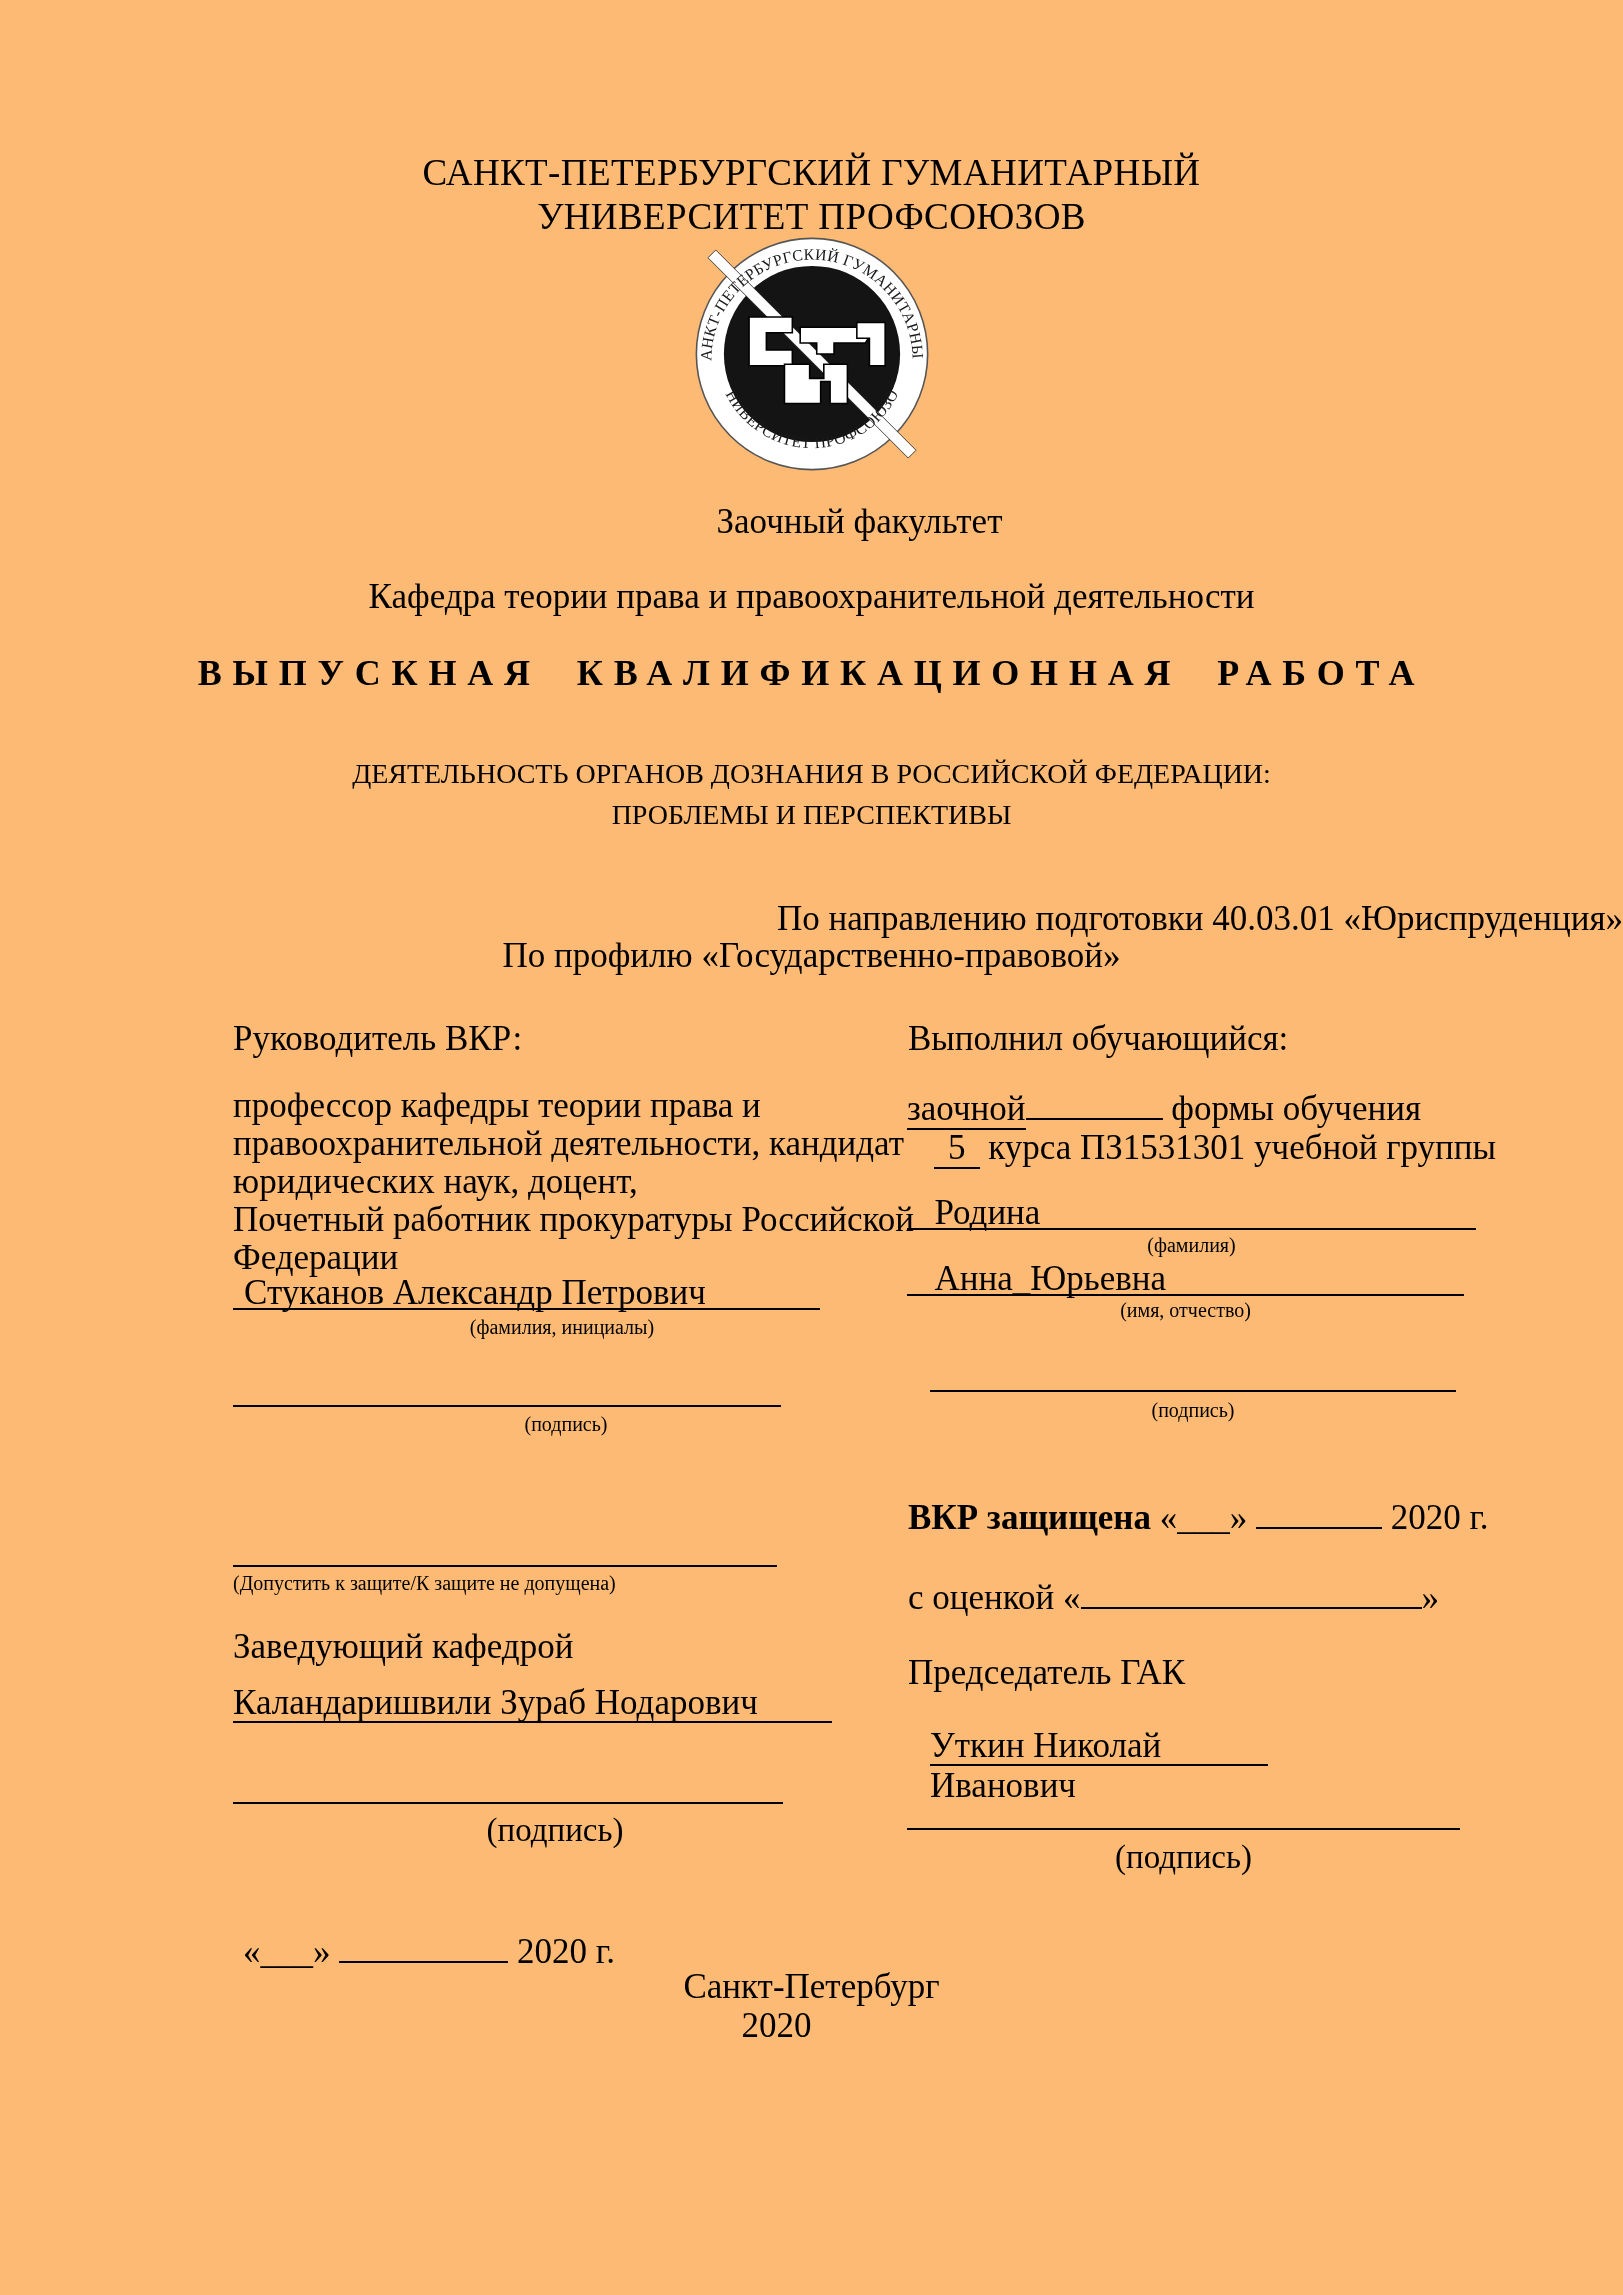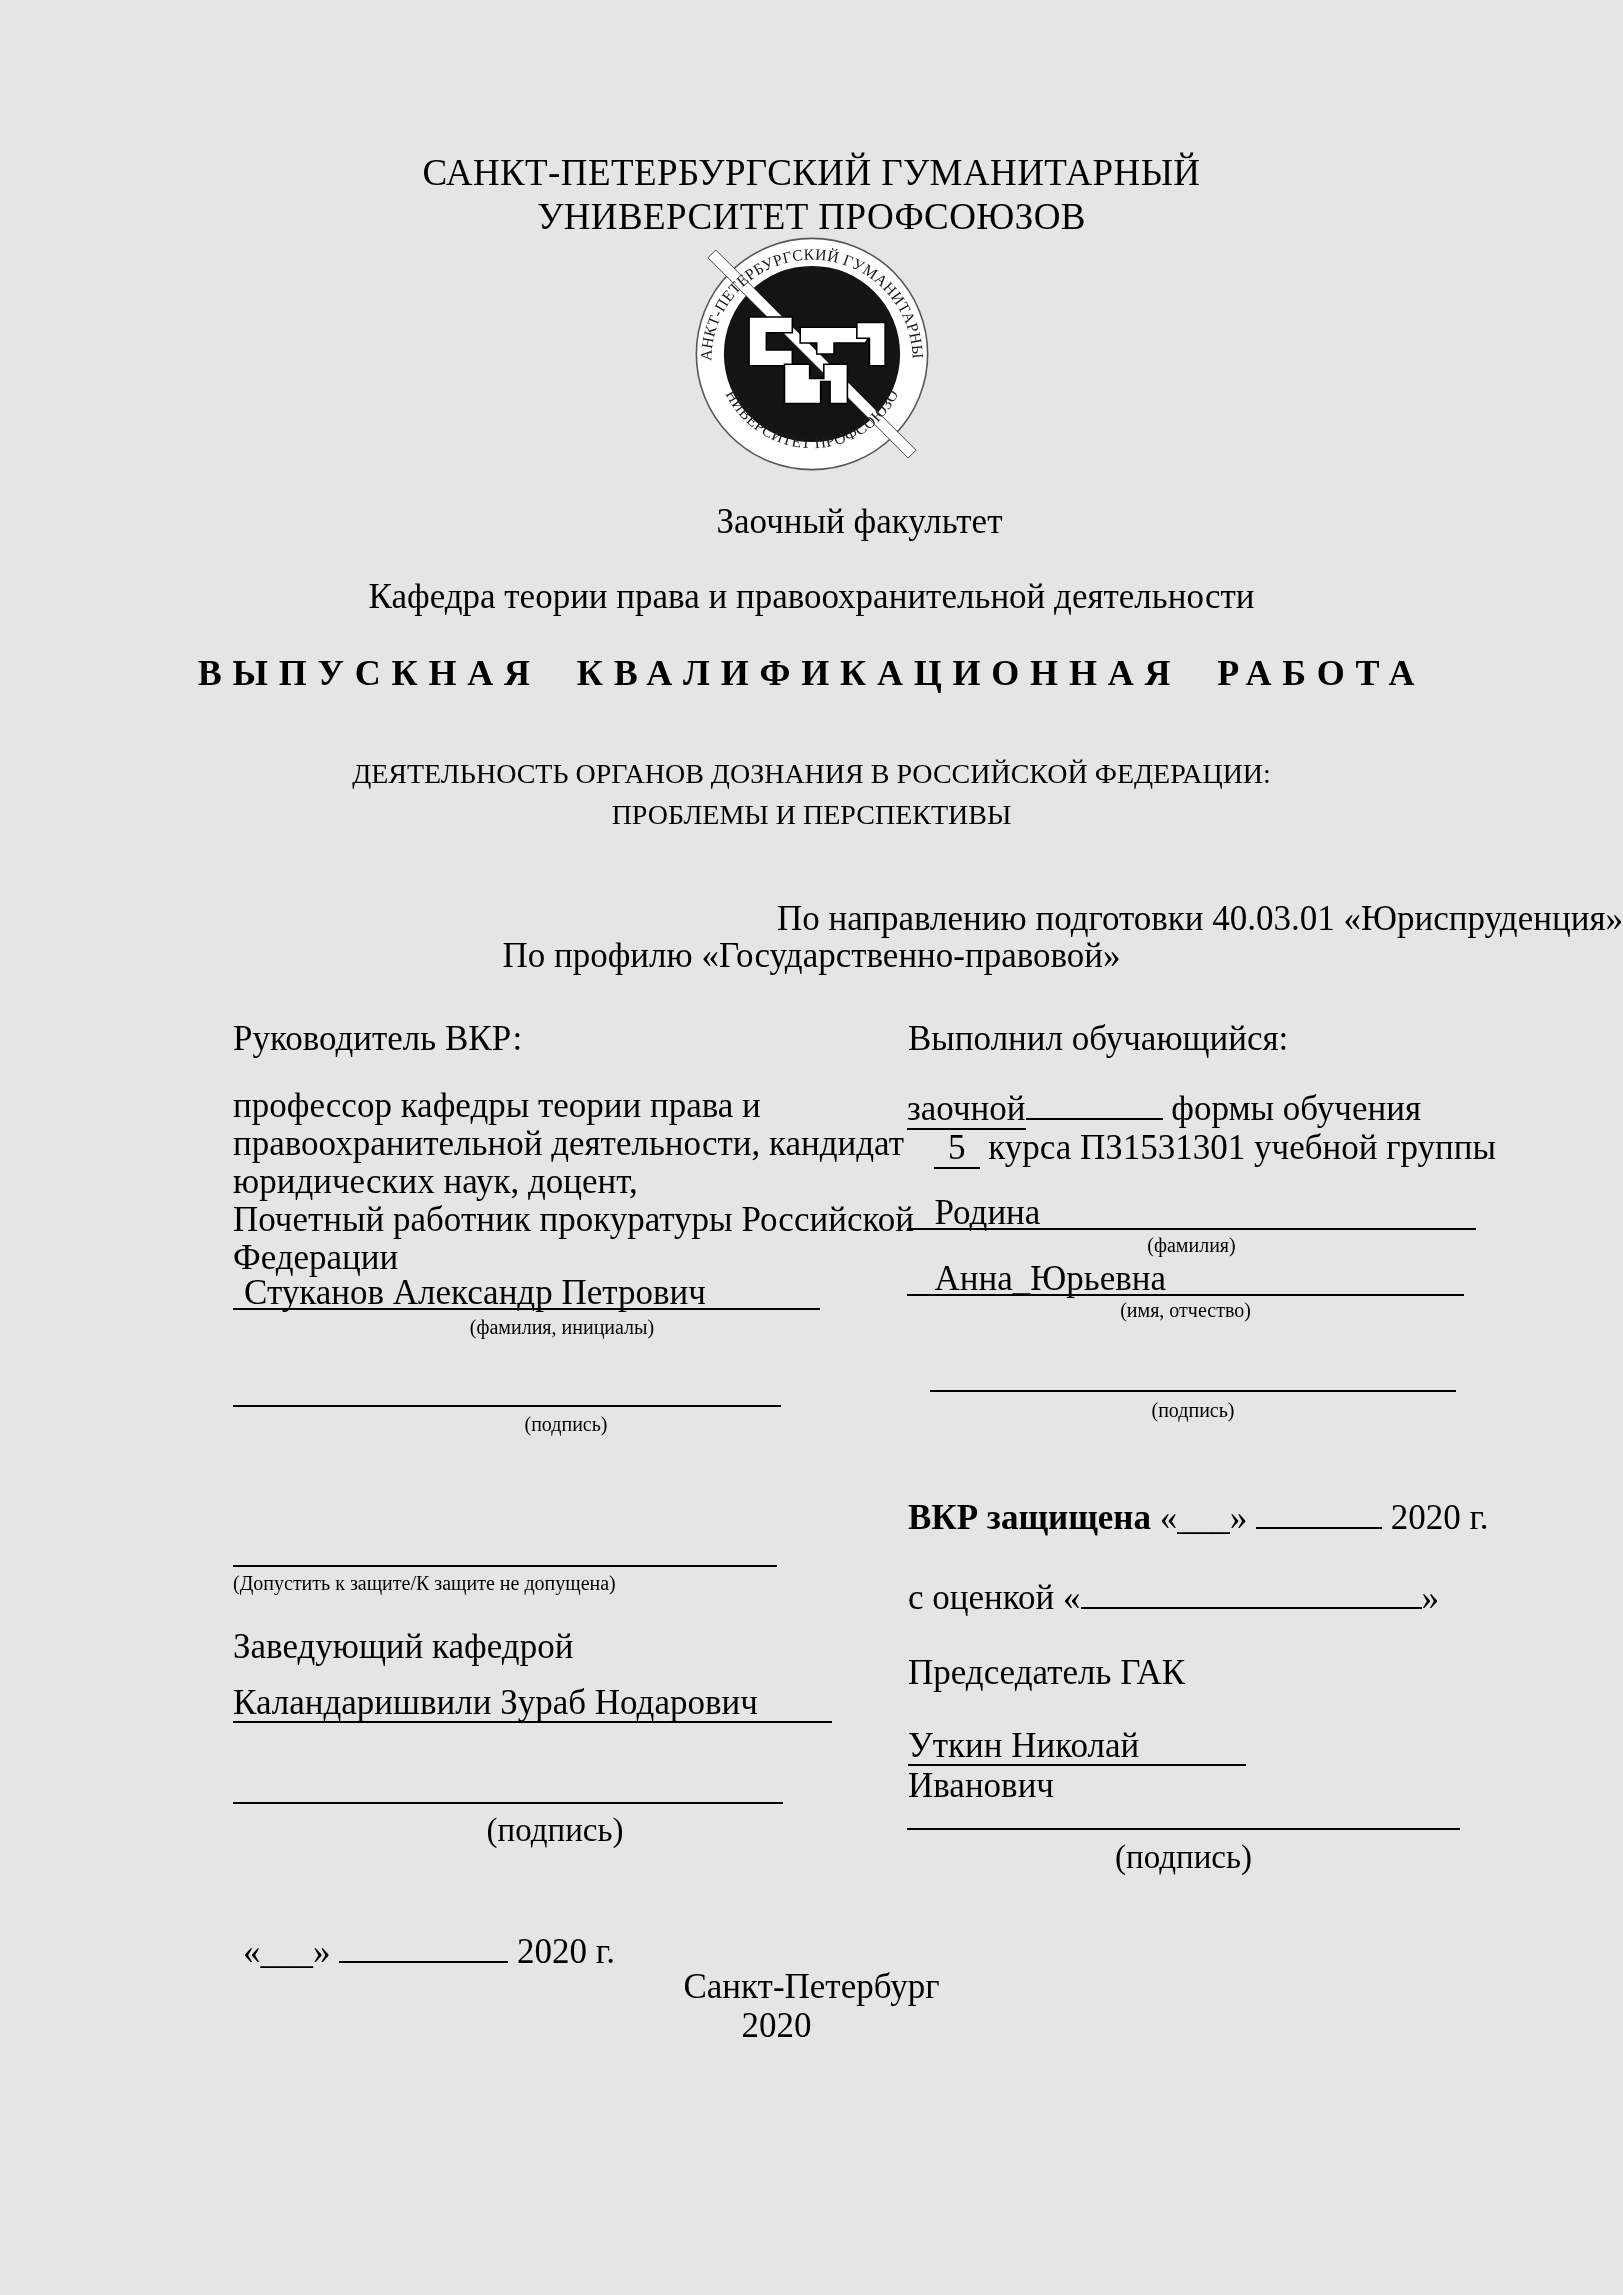--- a/index.html
+++ b/index.html
@@ -1,20 +1,20 @@
 <!DOCTYPE html>
 <html style="font-size:12.6px"><head>
 <meta charset="utf-8">
 <style>
   html,body{margin:0;padding:0;background:#888;}
   .page{
     position:relative;
     width:1623px;height:2295px;
     margin:0 auto;
-    background:#e5e5e5;
+    background:#fdba74;
     font-family:"Liberation Serif","DejaVu Serif",serif;
     color:#000;
     font-size:35px;
     overflow:hidden;
   }
   .abs{position:absolute;}
   .centered{left:0;width:1623px;text-align:center;}
   .hdr{font-size:37px;letter-spacing:0.4px;}
   .worktype{font-weight:bold;font-size:36px;letter-spacing:.30em;word-spacing:.45em;}
   .title{font-size:28px;}
@@ -132,21 +132,21 @@
     <span>«___»</span>
     <span class="blank w160"></span>
     <span>2020 г.</span>
   </div>
 
   <div class="abs" style="left:908px;top:1576px;">
     <span>с оценкой «</span><span class="blank w435"></span><span>»</span>
   </div>
 
   <div class="abs" style="left:908px;top:1653px;">Председатель ГАК</div>
-  <div class="abs u-box" style="left:908px;top:1726px;width:338px;height:38px;">Уткин Николай Иванович</div>
+  <div class="abs u-box" style="left:930px;top:1726px;width:338px;height:38px;">Уткин Николай Иванович</div>
 
   <div class="abs rule" style="left:907px;top:1828px;width:553px;"></div>
   <div class="abs lbl-md center-text" style="left:907px;top:1839px;width:553px;">(подпись)</div>
 
   <div class="abs centered" style="top:1967px;">Санкт-Петербург</div>
   <div class="abs centered" style="top:2006px;transform:translateX(-35px);">2020</div>
 
 </div>
 
 

